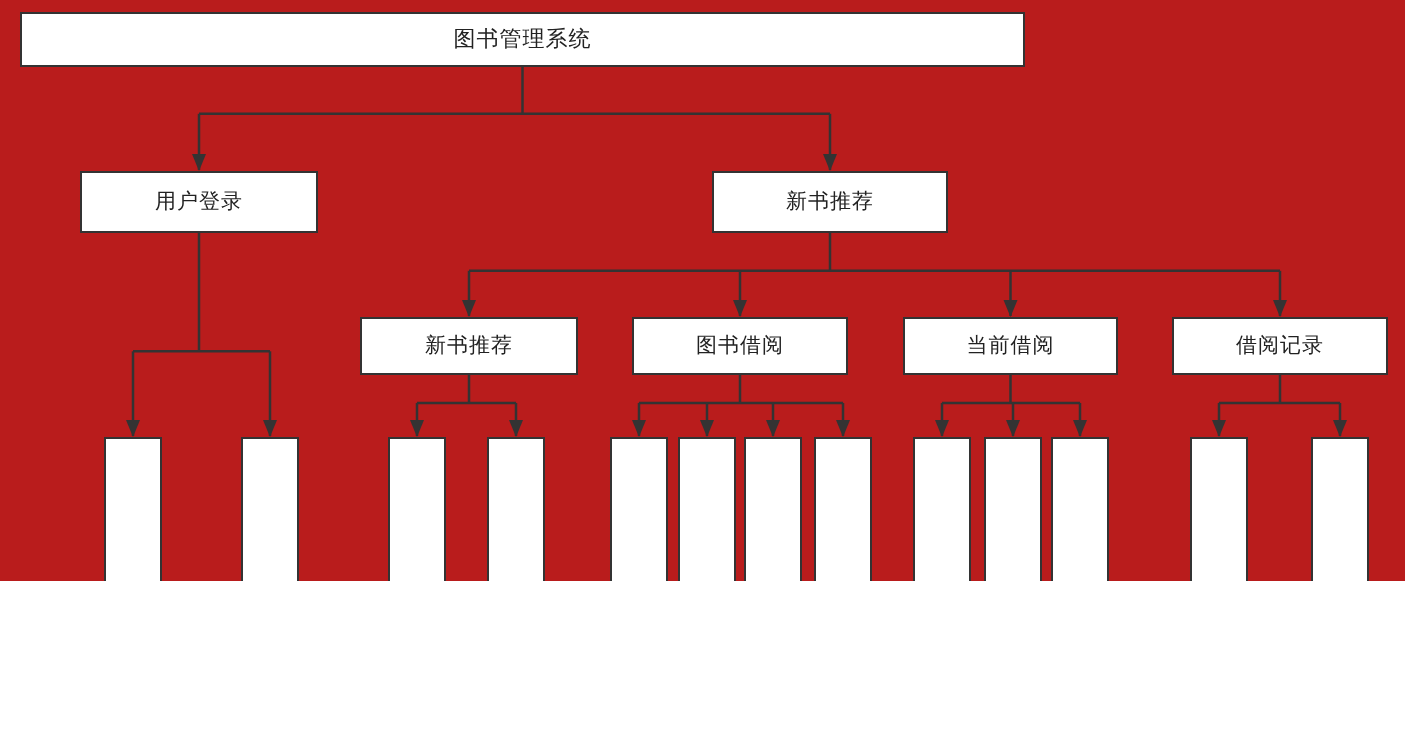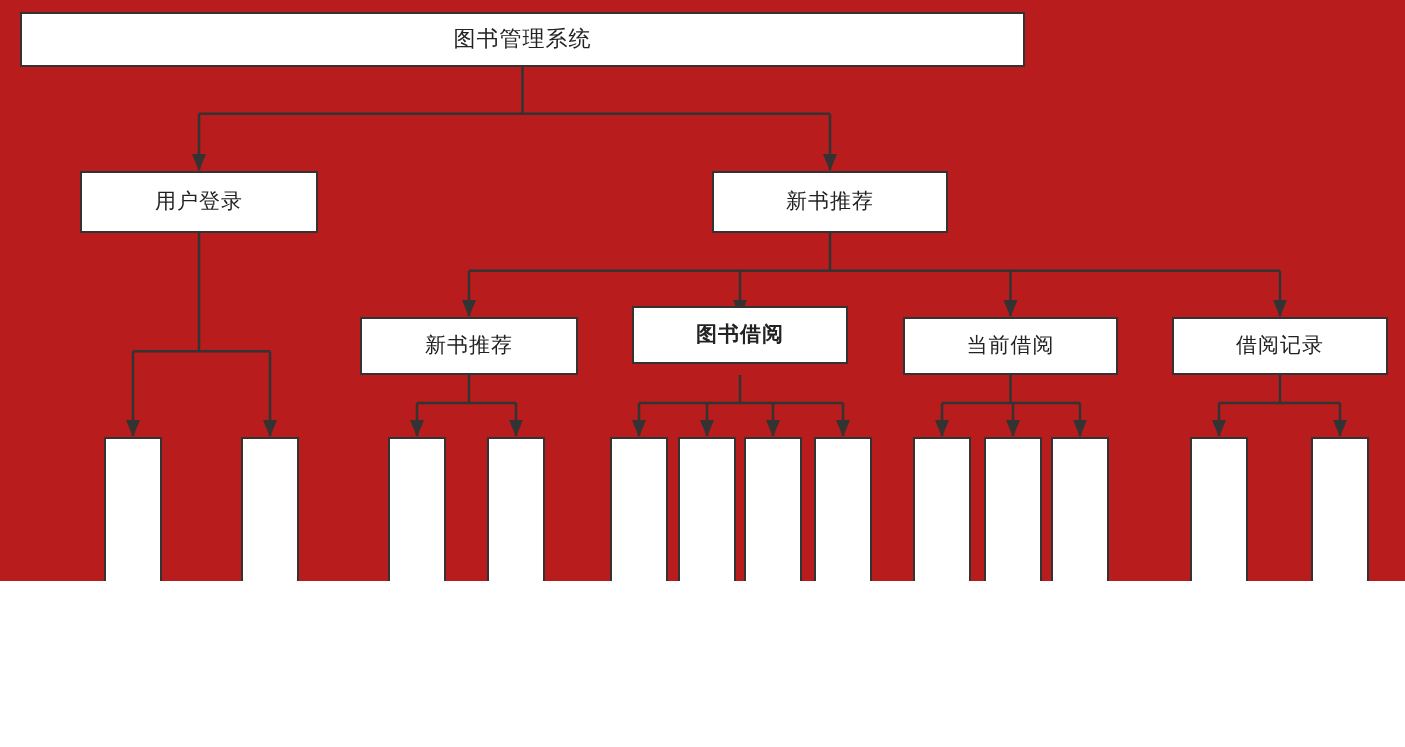--- a/index.html
+++ b/index.html
@@ -132,21 +132,21 @@
       </div>
       <div class="node horiz" style="left: 80px; top: 171px; width: 238px; height: 62px; border-color: rgb(51, 51, 51); background: rgb(255, 255, 255); color: rgb(34, 34, 34);">
         <span class="hlabel">用户登录</span>
       </div>
       <div class="node horiz" style="left: 712px; top: 171px; width: 236px; height: 62px; border-color: rgb(51, 51, 51); background: rgb(255, 255, 255); color: rgb(34, 34, 34);">
         <span class="hlabel">新书推荐</span>
       </div>
       <div class="node horiz" style="left: 360px; top: 317px; width: 218px; height: 58px; border-color: rgb(51, 51, 51); background: rgb(255, 255, 255); color: rgb(34, 34, 34); align-items: center;">
         <span class="hlabel">新书推荐</span>
       </div>
-      <div class="node horiz" style="left: 632px; top: 306px; width: 216px; height: 58px; border-color: rgb(51, 51, 51); background: rgb(255, 255, 255); color: rgb(34, 34, 34); font-weight: bold;">
+      <div class="node horiz" style="left: 632px; top: 317px; width: 216px; height: 58px; border-color: rgb(51, 51, 51); background: rgb(255, 255, 255); color: rgb(34, 34, 34);">
         <span class="hlabel">图书借阅</span>
       </div>
       <div class="node horiz" style="left: 903px; top: 317px; width: 215px; height: 58px; border-color: rgb(51, 51, 51); background: rgb(255, 255, 255); color: rgb(34, 34, 34);">
         <span class="hlabel">当前借阅</span>
       </div>
       <div class="node horiz" style="left: 1172px; top: 317px; width: 216px; height: 58px; border-color: rgb(51, 51, 51); background: rgb(255, 255, 255); color: rgb(34, 34, 34); align-items: center;">
         <span class="hlabel">借阅记录</span>
       </div>
       <div class="node vert" style="left: 104px; top: 437px; width: 58px; height: 296px; border-color: rgb(51, 51, 51); background: rgb(255, 255, 255); color: rgb(34, 34, 34);">
         <span class="vlabel">用户登录</span>

